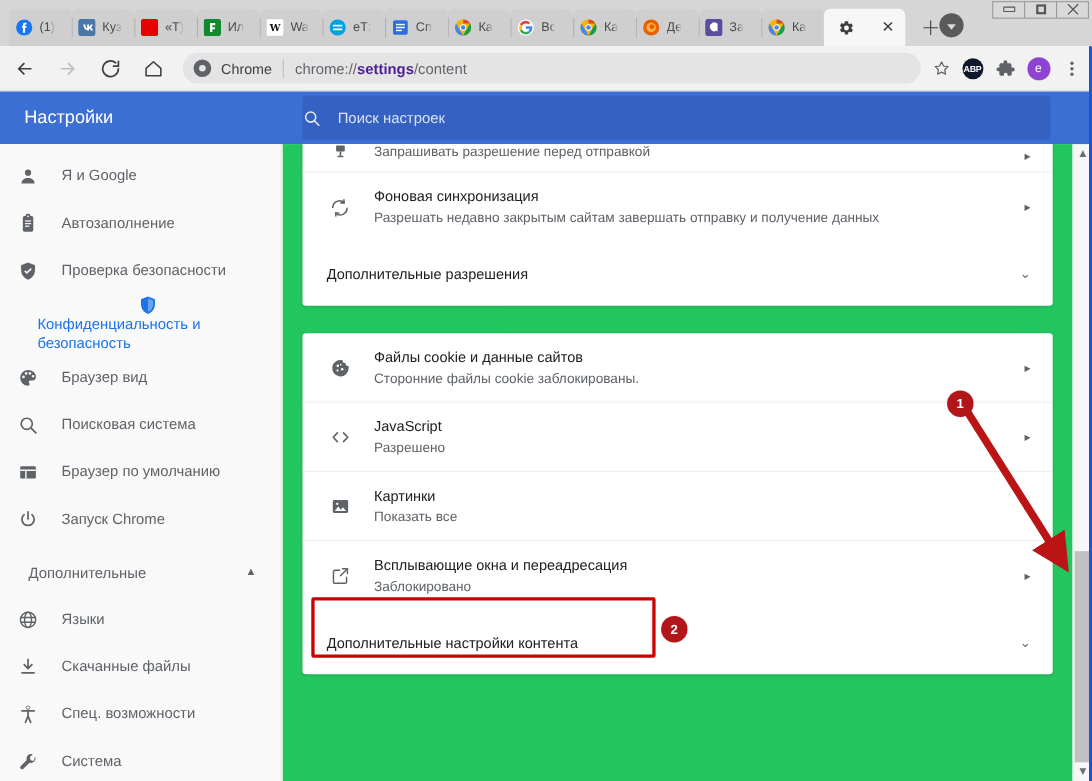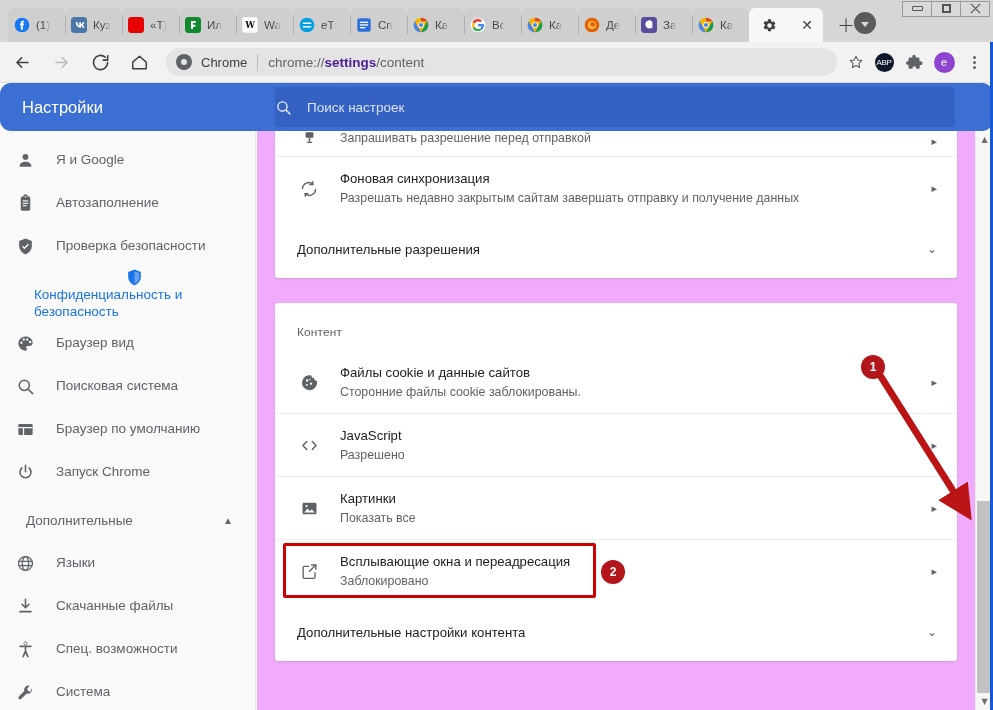--- a/index.html
+++ b/index.html
@@ -162,21 +162,21 @@
     color: #5f6368; font-size: 16px; margin-right: 2px;
     font-family: "DejaVu Sans", sans-serif;
   }
   .tb-ico {
     width: 26px; height: 26px; margin-right: 4px;
     display: flex; align-items: center; justify-content: center;
   }
   .abp {
     width: 19px; height: 19px; border-radius: 50%;
     background: #0f172a; color: #fff;
-    font-size: 8px; font-weight: normal;
+    font-size: 8px; font-weight: bold;
     display: flex; align-items: center; justify-content: center;
     letter-spacing: -0.3px;
   }
   .avatar {
     width: 21px; height: 21px; border-radius: 50%;
     background: #8e44d0; color: #fff;
     font-size: 11px;
     display: flex; align-items: center; justify-content: center;
   }
   .kebab {
@@ -190,21 +190,21 @@
   .page {
     position: absolute; left: 0; top: 83px;
     width: 993px; height: 627px;
     background: #ffffff;
     overflow: hidden;
   }
   .blue-header {
     position: absolute; left: 0; top: 0;
     width: 993px; height: 48px;
     background: #3b6fd4;
-    display: flex; align-items: center; border-radius: 11px;
+    display: flex; align-items: center;
   }
   .brand {
     width: 275px;
     padding-left: 22px;
     color: #fff; font-size: 16.5px;
   }
   .searchbox {
     height: 40px;
     width: 680px;
     background: #3461c2;
@@ -261,21 +261,21 @@
   .sb-thumb {
     position: absolute; left: 0;
     width: 15px;
     background: #c1c1c1;
   }
 
   
   .content {
     position: absolute; left: 257px; top: 48px;
     width: 736px; height: 579px;
-    background: #f0abfc;
+    background: #22c55e;
     overflow: hidden;
   }
   .card {
     position: absolute; left: 18px; top: -10px;
     width: 682px;
     background: #fff;
     box-shadow: 0 1px 2px rgba(60,64,67,.15), 0 0 1px rgba(60,64,67,.1);
     border-radius: 3px;
   }
   .row {
@@ -760,21 +760,20 @@
               <span class="r-chev">▸</span>
             </div>
           </div>
         <div class="expander">
           <span>Дополнительные разрешения</span>
           <span class="caret-dn">⌄</span>
         </div>
       </div>
 
       <div class="card" style="top:172px">
-        <div class="section-head">Контент</div>
         <div id="rows-content">
             <div class="row">
               <span class="r-ico">
                 <svg width="19" height="19" viewBox="0 0 24 24" fill="#5f6368">
                   <path d="M21.5 12.2a9.5 9.5 0 11-7-9.1 3.2 3.2 0 003.3 3.3 3.2 3.2 0 003.4 3.3c.2.8.3 1.6.3 2.5z"></path>
                   <circle cx="9" cy="9.5" r="1.5" fill="#fff"></circle>
                   <circle cx="14" cy="13.5" r="1.4" fill="#fff"></circle>
                   <circle cx="8.6" cy="15" r="1.2" fill="#fff"></circle>
                   <circle cx="12.4" cy="8.2" r=".9" fill="#fff"></circle>
                 </svg>

